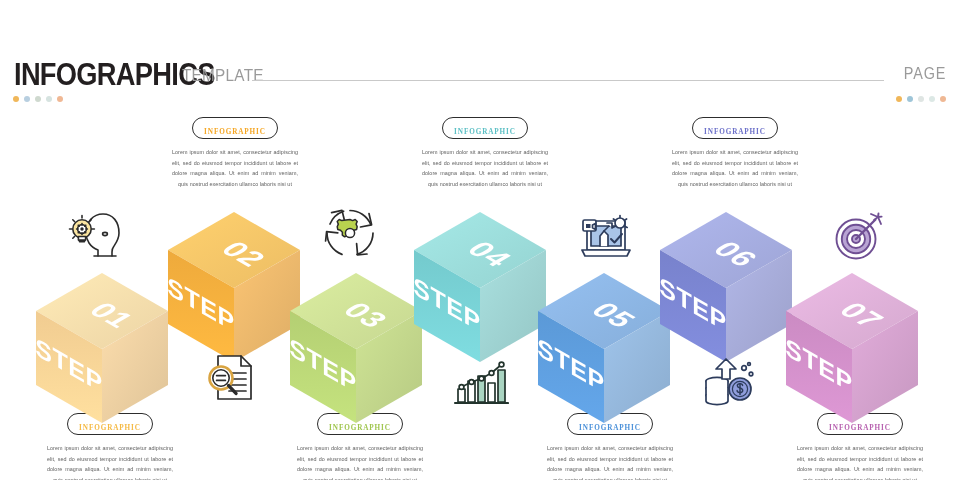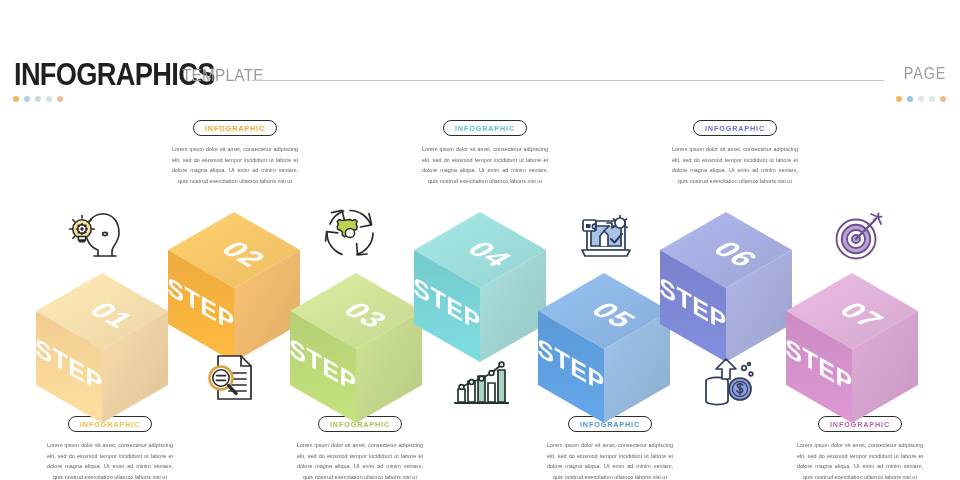--- a/index.html
+++ b/index.html
@@ -38,23 +38,23 @@
   .dots.left { left: 13px; top: 49px; }
   .dots.right { right: 14px; top: 49px; }
   .dot { width: 6px; height: 6px; border-radius: 50%; }
 
   
   .tblock { position: absolute; width: 126px; text-align: center; }
   .badge {
     display: inline-block;
     border: 1px solid #2d2d2d;
     border-radius: 11px;
-    padding: 3px 11px 2px 11px;
+    padding: 10px 11px 2px 11px;
     font-size: 7.2px; font-weight: 700; letter-spacing: 0.9px;
-    background: #fff; white-space: nowrap;
+    background: #fff; white-space: nowrap; font-family: Liberation Serif, serif;
   }
   .body-txt {
     margin-top: 8px;
     font-size: 5.4px; line-height: 1.95;
     color: #5f5f5f; text-align: justify; text-align-last: center;
     letter-spacing: 0.05px;
   }
 
   
   .cube { position: absolute; }

